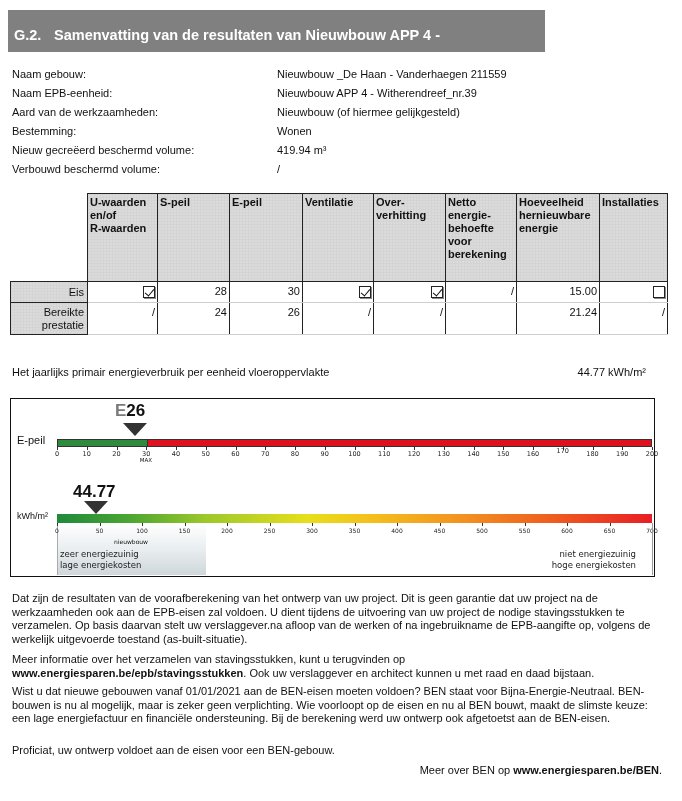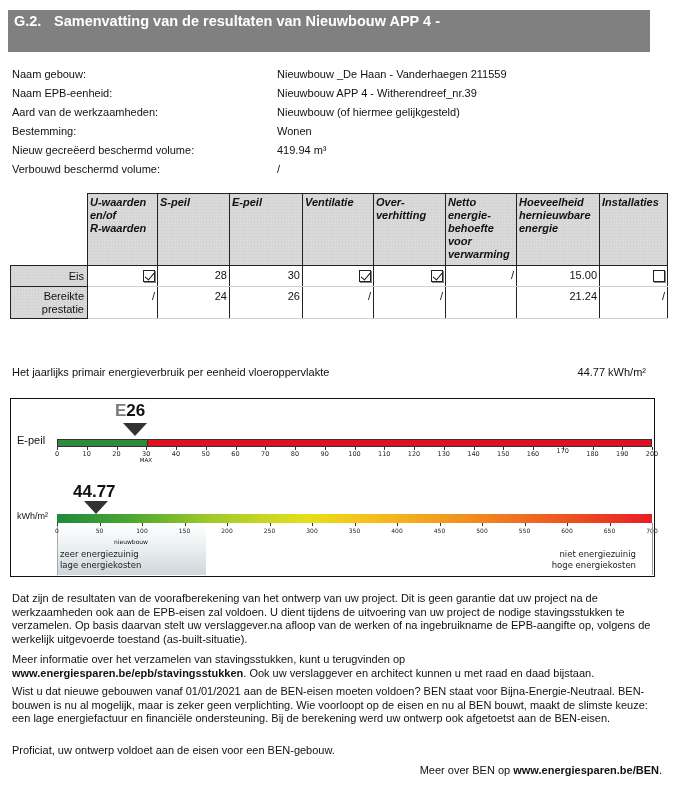--- a/index.html
+++ b/index.html
@@ -1,22 +1,22 @@
 <!DOCTYPE html>
 <html><head>
 <meta charset="utf-8">
 <style>
   * { box-sizing: border-box; margin: 0; padding: 0; }
   html, body { width: 682px; height: 801px; background: #ffffff; overflow: hidden; }
   body { font-family: "Liberation Sans", sans-serif; color: #111; font-size: 11px; position: relative; }
 
   .hdr {
-    position: absolute; left: 8px; top: 10px; width: 642px; height: 42px;
+    position: absolute; left: 8px; top: 10px; width: 537px; height: 42px;
     background: #808080; color: #fff; font-weight: bold; font-size: 14.5px;
-    line-height: 17px; padding: 3px 6px;
+    line-height: 17px; padding: 17px 6px;
   }
   .hdr .num { display: inline-block; width: 40px; }
 
   .info-row { position: absolute; left: 12px; height: 16px; font-size: 11px; line-height: 16px; }
   .info-row .lbl { position: absolute; left: 0; width: 260px; white-space: nowrap; }
   .info-row .val { position: absolute; left: 265px; width: 360px; white-space: nowrap; }
 
   .grid {
     position: absolute; left: 10px; top: 193px;
     border-collapse: collapse; font-size: 11px;
@@ -127,21 +127,21 @@
       <col style="width:70px">
       <col style="width:72px">
       <col style="width:73px">
     <col style="width:71px">
       <col style="width:72px">
       <col style="width:71px">
       <col style="width:83px">
       <col style="width:68px">
   </colgroup>
   <tbody>
-      <tr style="height:72px;font-style:italic;">
+      <tr style="height:88px;">
     <th class="blank"></th>
     <th class="dotted">
           <div>U-waarden</div>
           <div>en/of</div>
           <div>R-waarden</div>
         </th>
     <th class="dotted">
           <div>S-peil</div>
         </th>
     <th class="dotted">
@@ -152,21 +152,21 @@
         </th>
     <th class="dotted">
           <div>Over-</div>
           <div>verhitting</div>
         </th>
     <th class="dotted">
           <div>Netto</div>
           <div>energie-</div>
           <div>behoefte</div>
           <div>voor</div>
-          <div>verwarming</div>
+          <div>berekening</div>
         </th>
     <th class="dotted">
           <div>Hoeveelheid</div>
           <div>hernieuwbare</div>
           <div>energie</div>
         </th>
     <th class="dotted">
           <div>Installaties</div>
         </th>
   </tr>

